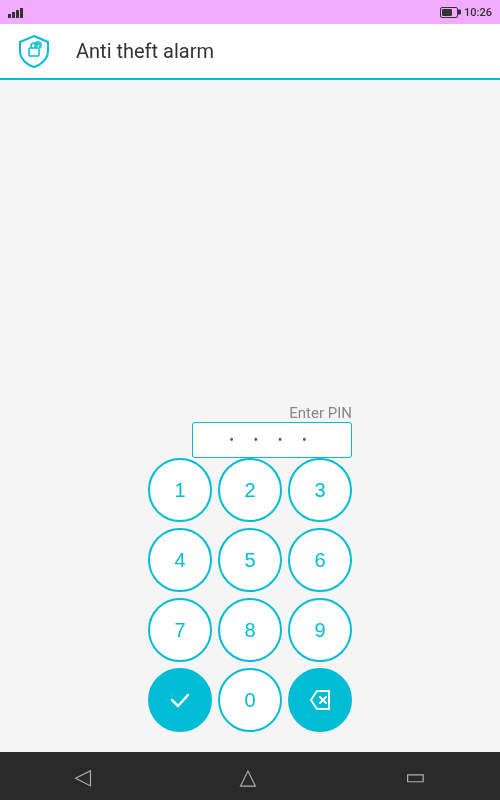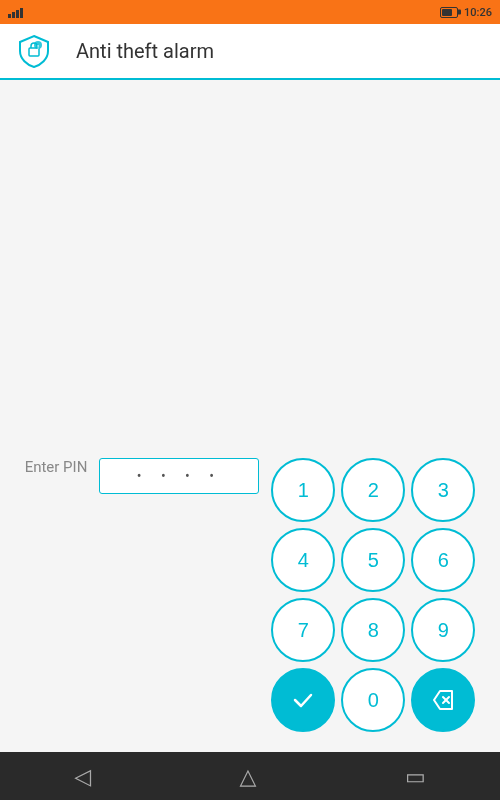--- a/index.html
+++ b/index.html
@@ -10,21 +10,21 @@
       background: #f5f5f5;
       font-family: 'Roboto', Arial, sans-serif;
       overflow: hidden;
       position: relative;
     }
 
     
     .status-bar {
       width: 100%;
       height: 24px;
-      background: #f97316;
+      background: #f0abfc;
       display: flex;
       align-items: center;
       justify-content: space-between;
       padding: 0 8px;
     }
 
     .status-bar-left {
       display: flex;
       align-items: center;
       gap: 4px;
@@ -114,23 +114,22 @@
       display: flex;
       flex-direction: column;
       align-items: center;
       justify-content: flex-end;
       padding-bottom: 20px;
     }
 
     
     .pin-section {
       display: flex;
-      flex-direction: row;
-      align-items: flex-start;
-      gap: 12px;
+      flex-direction: column;
+      align-items: flex-end;
     }
 
     .pin-label {
       font-size: 15px;
       color: #888;
     }
 
     .pin-display {
       width: 160px;
       height: 36px;

